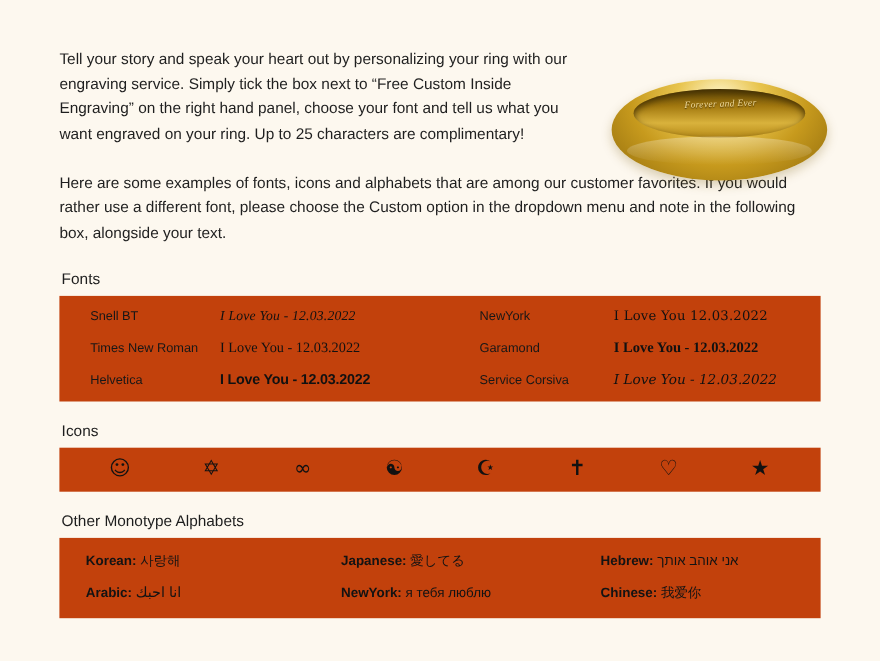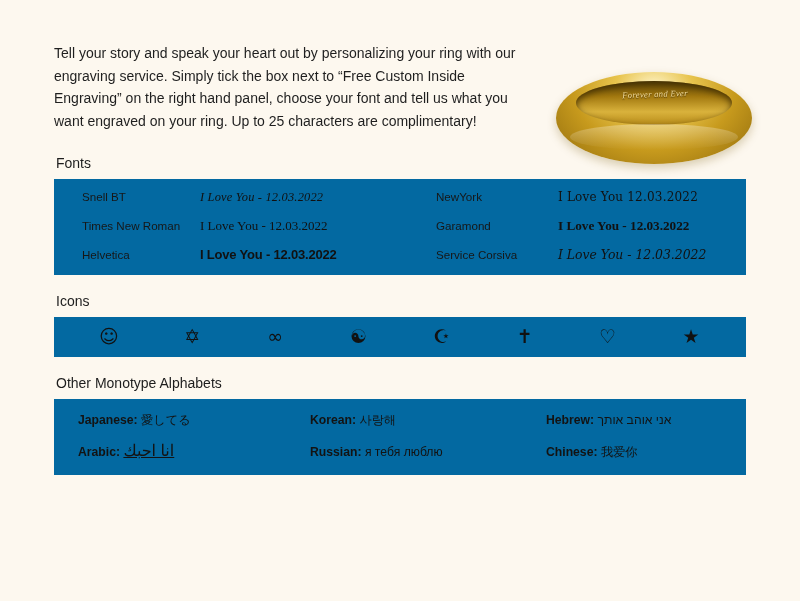--- a/index.html
+++ b/index.html
@@ -90,21 +90,21 @@
     border-radius: 50%;
     background: linear-gradient(180deg, rgba(255,255,255,0.55) 0%, rgba(255,255,255,0) 100%);
     opacity: 0.55;
   }
   .section-label {
     font-size: 14px;
     color: #1d1d1d;
     margin: 0 0 8px 2px;
   }
   .panel {
-    background: #0369a1;
+    background: #c2410c;
     margin: 0 0 18px 0;
   }
   .fonts-panel {
     padding: 11px 28px 13px 28px;
   }
   .fonts-grid {
     display: grid;
     grid-template-columns: 118px 236px 122px 1fr;
     row-gap: 13px;
     align-items: baseline;
@@ -179,42 +179,42 @@
     color: #131313;
     white-space: nowrap;
   }
   .alpha-item .lbl {
     font-weight: 700;
   }
   .alpha-item .val {
     font-weight: 400;
   }
   .alpha-item .val.small {
-    font-size: 16px;
-    text-decoration: underline;
+    font-size: 13px;
   }
   .rtl {
     direction: rtl;
     unicode-bidi: isolate;
   }
 </style>
 </head>
 <body>
 
 <div class="page">
 
 
   <div class="ring-wrap">
     <div class="ring"></div>
     <div class="ring-inner"></div>
     <div class="ring-text">Forever and Ever</div>
     <div class="ring-gloss"></div>
   </div>
 
   <p class="para">Tell your story and speak your heart out by personalizing your ring with our engraving service. Simply tick the box next to “Free Custom Inside Engraving” on the right hand panel, choose your font and tell us what you want engraved on your ring. Up to 25 characters are complimentary!</p>
+  <p class="para wide">Here are some examples of fonts, icons and alphabets that are among our customer favorites. If you would rather use a different font, please choose the Custom option in the dropdown menu and note in the following box, alongside your text.</p>
 
   <div class="section-label">Fonts</div>
   <div class="panel fonts-panel">
     <div class="fonts-grid">
 
       <div class="font-name">Snell BT</div>
       <div class="font-sample s-snell">I Love You - 12.03.2022</div>
       <div class="font-name">NewYork</div>
       <div class="font-sample s-newyork">I Love You  12.03.2022</div>
 
@@ -241,38 +241,38 @@
     <div class="icon-cell">✝</div>
     <div class="icon-cell">♡</div>
     <div class="icon-cell">★</div>
   </div>
 
   <div class="section-label">Other Monotype Alphabets</div>
   <div class="panel alpha-panel">
     <div class="alpha-grid">
 
       <div class="alpha-item">
+        <span class="lbl">Korean:</span>
+        <span class="val">사랑해</span>
+      </div>
+      <div class="alpha-item">
         <span class="lbl">Japanese:</span>
         <span class="val">愛してる</span>
       </div>
       <div class="alpha-item">
-        <span class="lbl">Korean:</span>
-        <span class="val">사랑해</span>
-      </div>
-      <div class="alpha-item">
         <span class="lbl">Hebrew:</span>
         <span class="val rtl">אני אוהב אותך</span>
       </div>
 
       <div class="alpha-item">
         <span class="lbl">Arabic:</span>
         <span class="val rtl small">انا احبك</span>
       </div>
       <div class="alpha-item">
-        <span class="lbl">Russian:</span>
+        <span class="lbl">NewYork:</span>
         <span class="val">я тебя люблю</span>
       </div>
       <div class="alpha-item">
         <span class="lbl">Chinese:</span>
         <span class="val">我爱你</span>
       </div>
 
     </div>
   </div>
 

